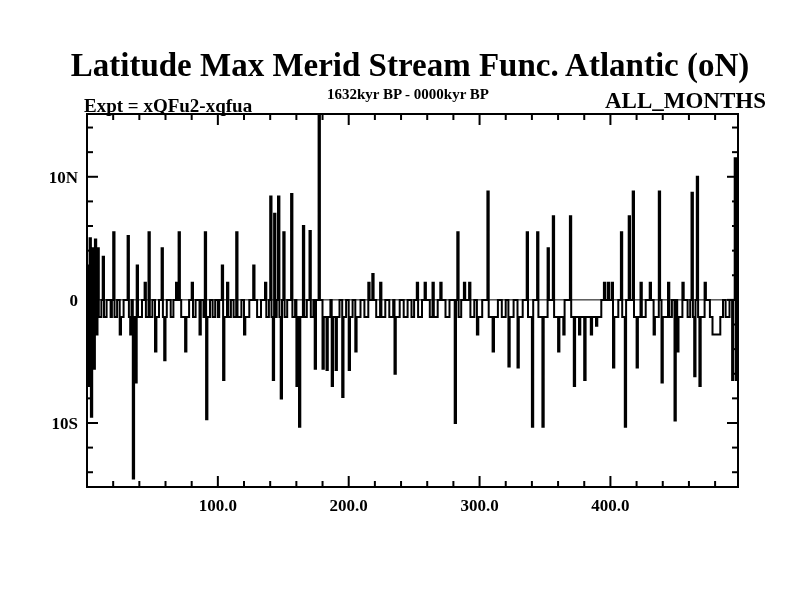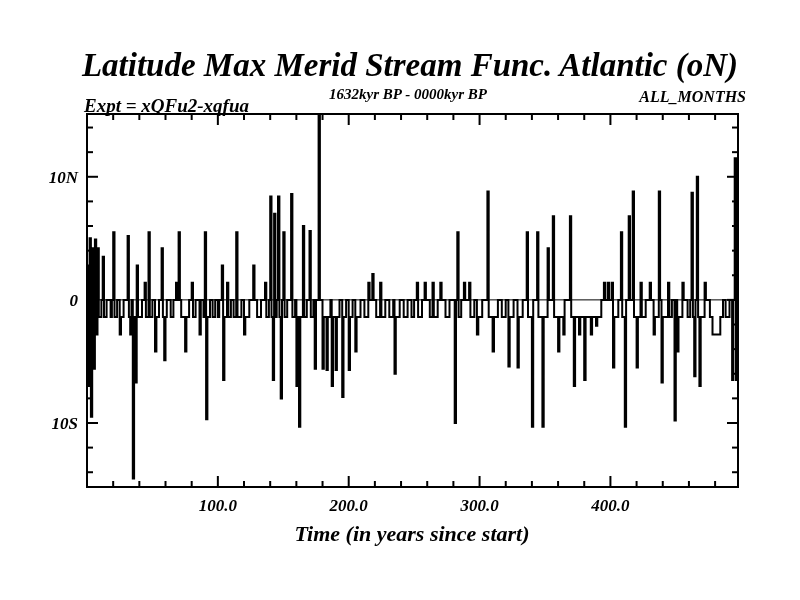--- a/index.html
+++ b/index.html
@@ -1,36 +1,35 @@
 <!DOCTYPE html>
 <html><head>
 <meta charset="utf-8">
 <style>
   html,body{margin:0;padding:0;background:#ffffff;}
   #canvas{position:relative;width:800px;height:600px;background:#ffffff;overflow:hidden;
-          font-family:"Liberation Serif","DejaVu Serif",serif;color:#000;font-style:italic;}
+          font-family:"Liberation Serif","DejaVu Serif",serif;color:#000;}
   .abs{position:absolute;white-space:nowrap;}
   #title{top:47px;left:410px;transform:translateX(-50%);font-size:33px;font-weight:700;}
   #expt{top:95px;left:84px;font-size:19px;font-weight:700;}
   #period{top:86px;left:408px;transform:translateX(-50%);font-size:15px;font-weight:700;}
-  #months{top:88px;right:54px;font-size:16px;font-weight:700;}
+  #months{top:88px;right:34px;font-size:23px;font-weight:700;}
   #xlabel{top:521px;left:412px;transform:translateX(-50%);font-size:22px;font-weight:700;}
   svg{position:absolute;left:0;top:0;}
   .tick-label{font-family:"Liberation Serif","DejaVu Serif",serif;font-size:17px;font-weight:700;fill:#000;}
   .ylab{font-family:"Liberation Serif","DejaVu Serif",serif;font-size:17px;font-weight:700;fill:#000;}
 </style>
 </head>
 <body>
 
 <div id="canvas">
   <div id="title" class="abs">Latitude Max Merid Stream Func. Atlantic (oN)</div>
   <div id="expt" class="abs">Expt = xQFu2-xqfua</div>
   <div id="period" class="abs">1632kyr BP - 0000kyr BP</div>
   <div id="months" class="abs">ALL_MONTHS</div>
-  <div id="xlabel" class="abs">Time (in years since start)</div>
   <svg id="plot-svg" width="800" height="600" viewBox="0 0 800 600">
       <rect x="87" y="114" width="651" height="373" fill="none" stroke="#000000" stroke-width="2"></rect>
       <line x1="87" y1="299.8844884488449" x2="738" y2="299.8844884488449" stroke="#000000" stroke-width="1"></line>
       <line x1="113.17085427135679" y1="487" x2="113.17085427135679" y2="481" stroke="#000" stroke-width="2"></line>
       <line x1="113.17085427135679" y1="114" x2="113.17085427135679" y2="120" stroke="#000" stroke-width="2"></line>
       <line x1="139.34170854271358" y1="487" x2="139.34170854271358" y2="481" stroke="#000" stroke-width="2"></line>
       <line x1="139.34170854271358" y1="114" x2="139.34170854271358" y2="120" stroke="#000" stroke-width="2"></line>
       <line x1="165.51256281407035" y1="487" x2="165.51256281407035" y2="481" stroke="#000" stroke-width="2"></line>
       <line x1="165.51256281407035" y1="114" x2="165.51256281407035" y2="120" stroke="#000" stroke-width="2"></line>
       <line x1="191.68341708542715" y1="487" x2="191.68341708542715" y2="481" stroke="#000" stroke-width="2"></line>

